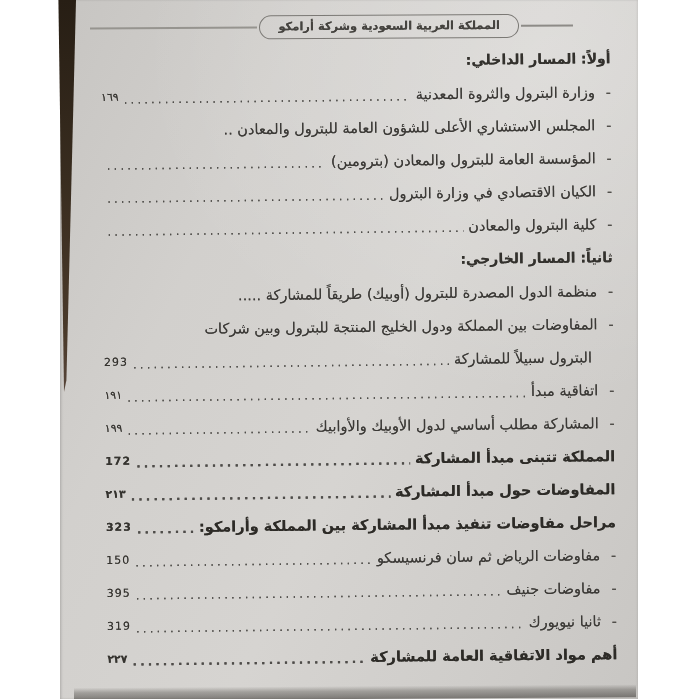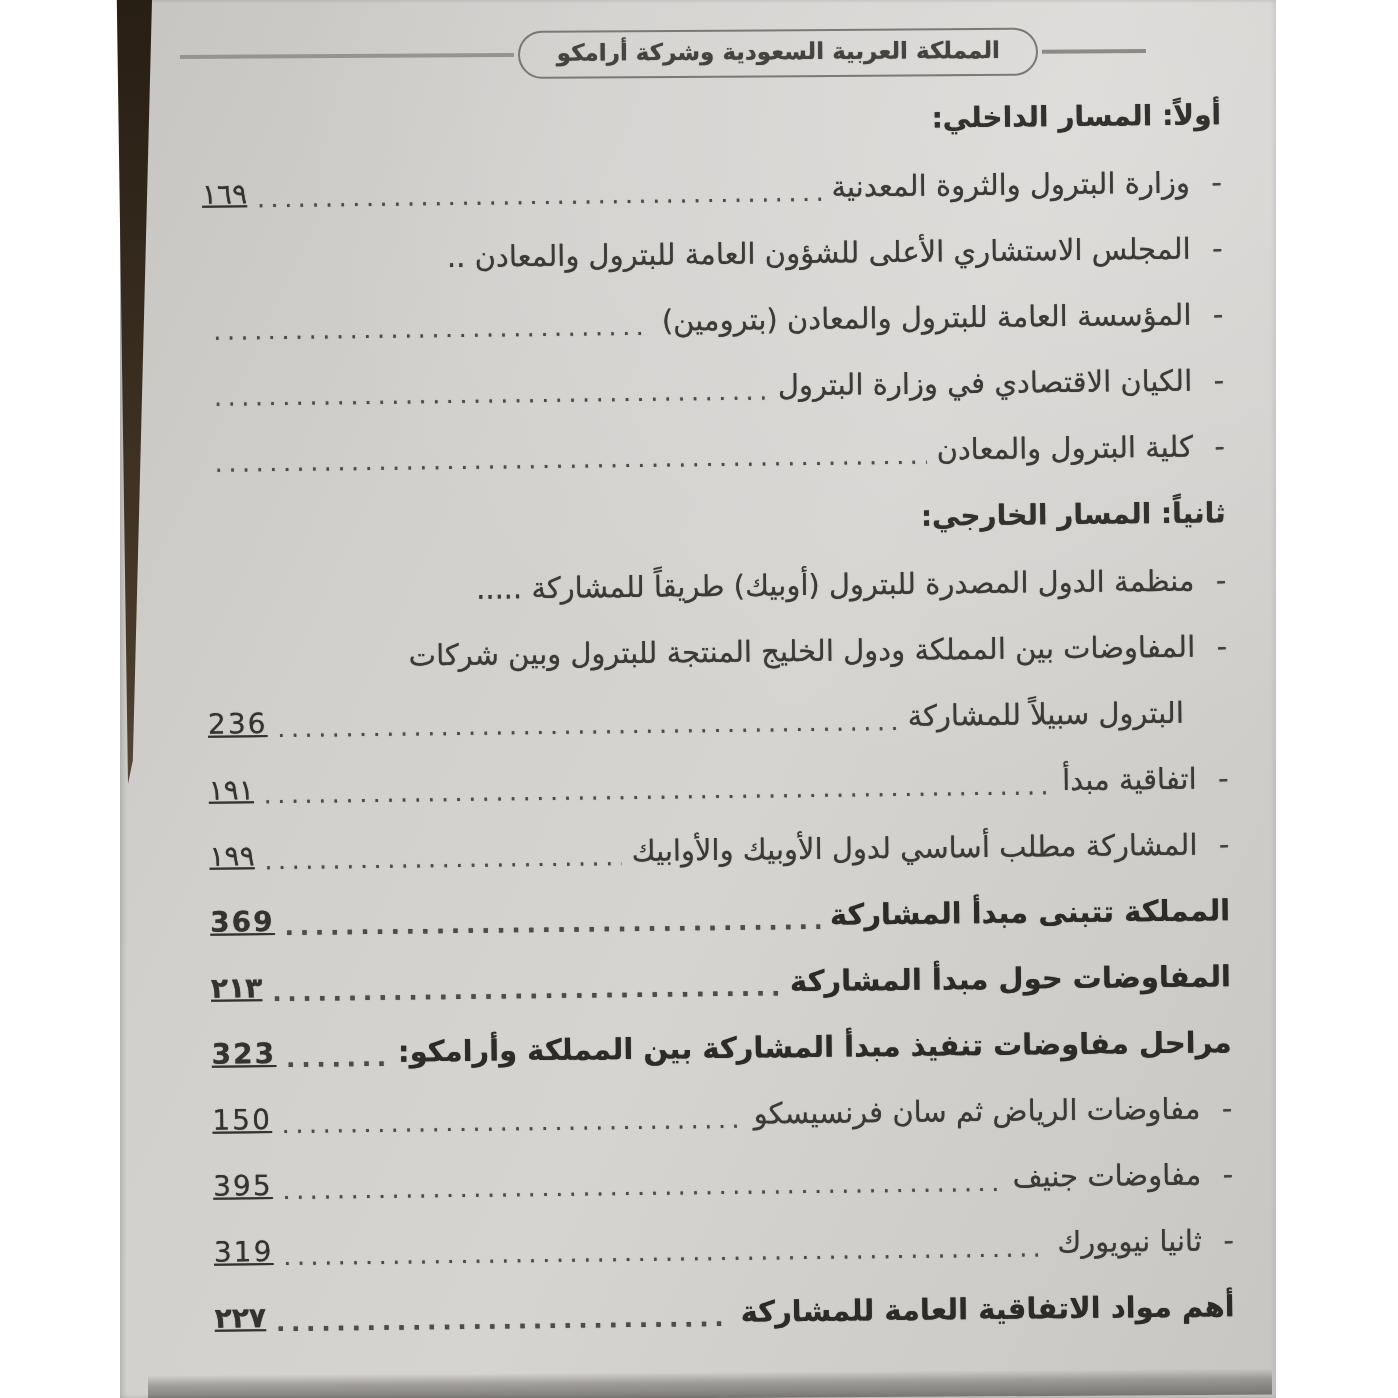--- a/index.html
+++ b/index.html
@@ -98,24 +98,23 @@
     direction: ltr;
     text-align: left;
     font-size: 12px;
     letter-spacing: 3px;
     color: #4e4c49;
     margin: 0 5px;
     transform: translateY(2px);
   }
   .row .pnum {
     flex: none;
-    font-size: 14px;
+    font-size: 11px;
     color: #35332f;
     letter-spacing: 1px;
-    text-decoration: underline;
   }
   .row.heading {
     font-size: 14px;
     font-weight: bold;
     color: #33312d;
     height: 34px;
   }
   .row.bold {
     font-weight: bold;
     color: #2d2b27;
@@ -173,38 +172,38 @@
           <span class="dash">-</span>
           <span class="title">منظمة الدول المصدرة للبترول (أوبيك) طريقاً للمشاركة .....</span>
         </div>
         <div class="row item">
           <span class="dash">-</span>
           <span class="title">المفاوضات بين المملكة ودول الخليج المنتجة للبترول وبين شركات</span>
         </div>
         <div class="row cont">
           <span class="title">البترول سبيلاً للمشاركة</span>
           <span class="leader">................................................................................................................................................................</span>
-          <span class="pnum">236</span>
+          <span class="pnum">293</span>
         </div>
         <div class="row item">
           <span class="dash">-</span>
           <span class="title">اتفاقية مبدأ</span>
           <span class="leader">................................................................................................................................................................</span>
           <span class="pnum">١٩١</span>
         </div>
         <div class="row item">
           <span class="dash">-</span>
           <span class="title">المشاركة مطلب أساسي لدول الأوبيك والأوابيك</span>
           <span class="leader">................................................................................................................................................................</span>
           <span class="pnum">١٩٩</span>
         </div>
         <div class="row bold">
           <span class="title">المملكة تتبنى مبدأ المشاركة</span>
           <span class="leader">................................................................................................................................................................</span>
-          <span class="pnum">369</span>
+          <span class="pnum">172</span>
         </div>
         <div class="row bold">
           <span class="title">المفاوضات حول مبدأ المشاركة</span>
           <span class="leader">................................................................................................................................................................</span>
           <span class="pnum">٢١٣</span>
         </div>
         <div class="row bold">
           <span class="title">مراحل مفاوضات تنفيذ مبدأ المشاركة بين المملكة وأرامكو:</span>
           <span class="leader">................................................................................................................................................................</span>
           <span class="pnum">323</span>

